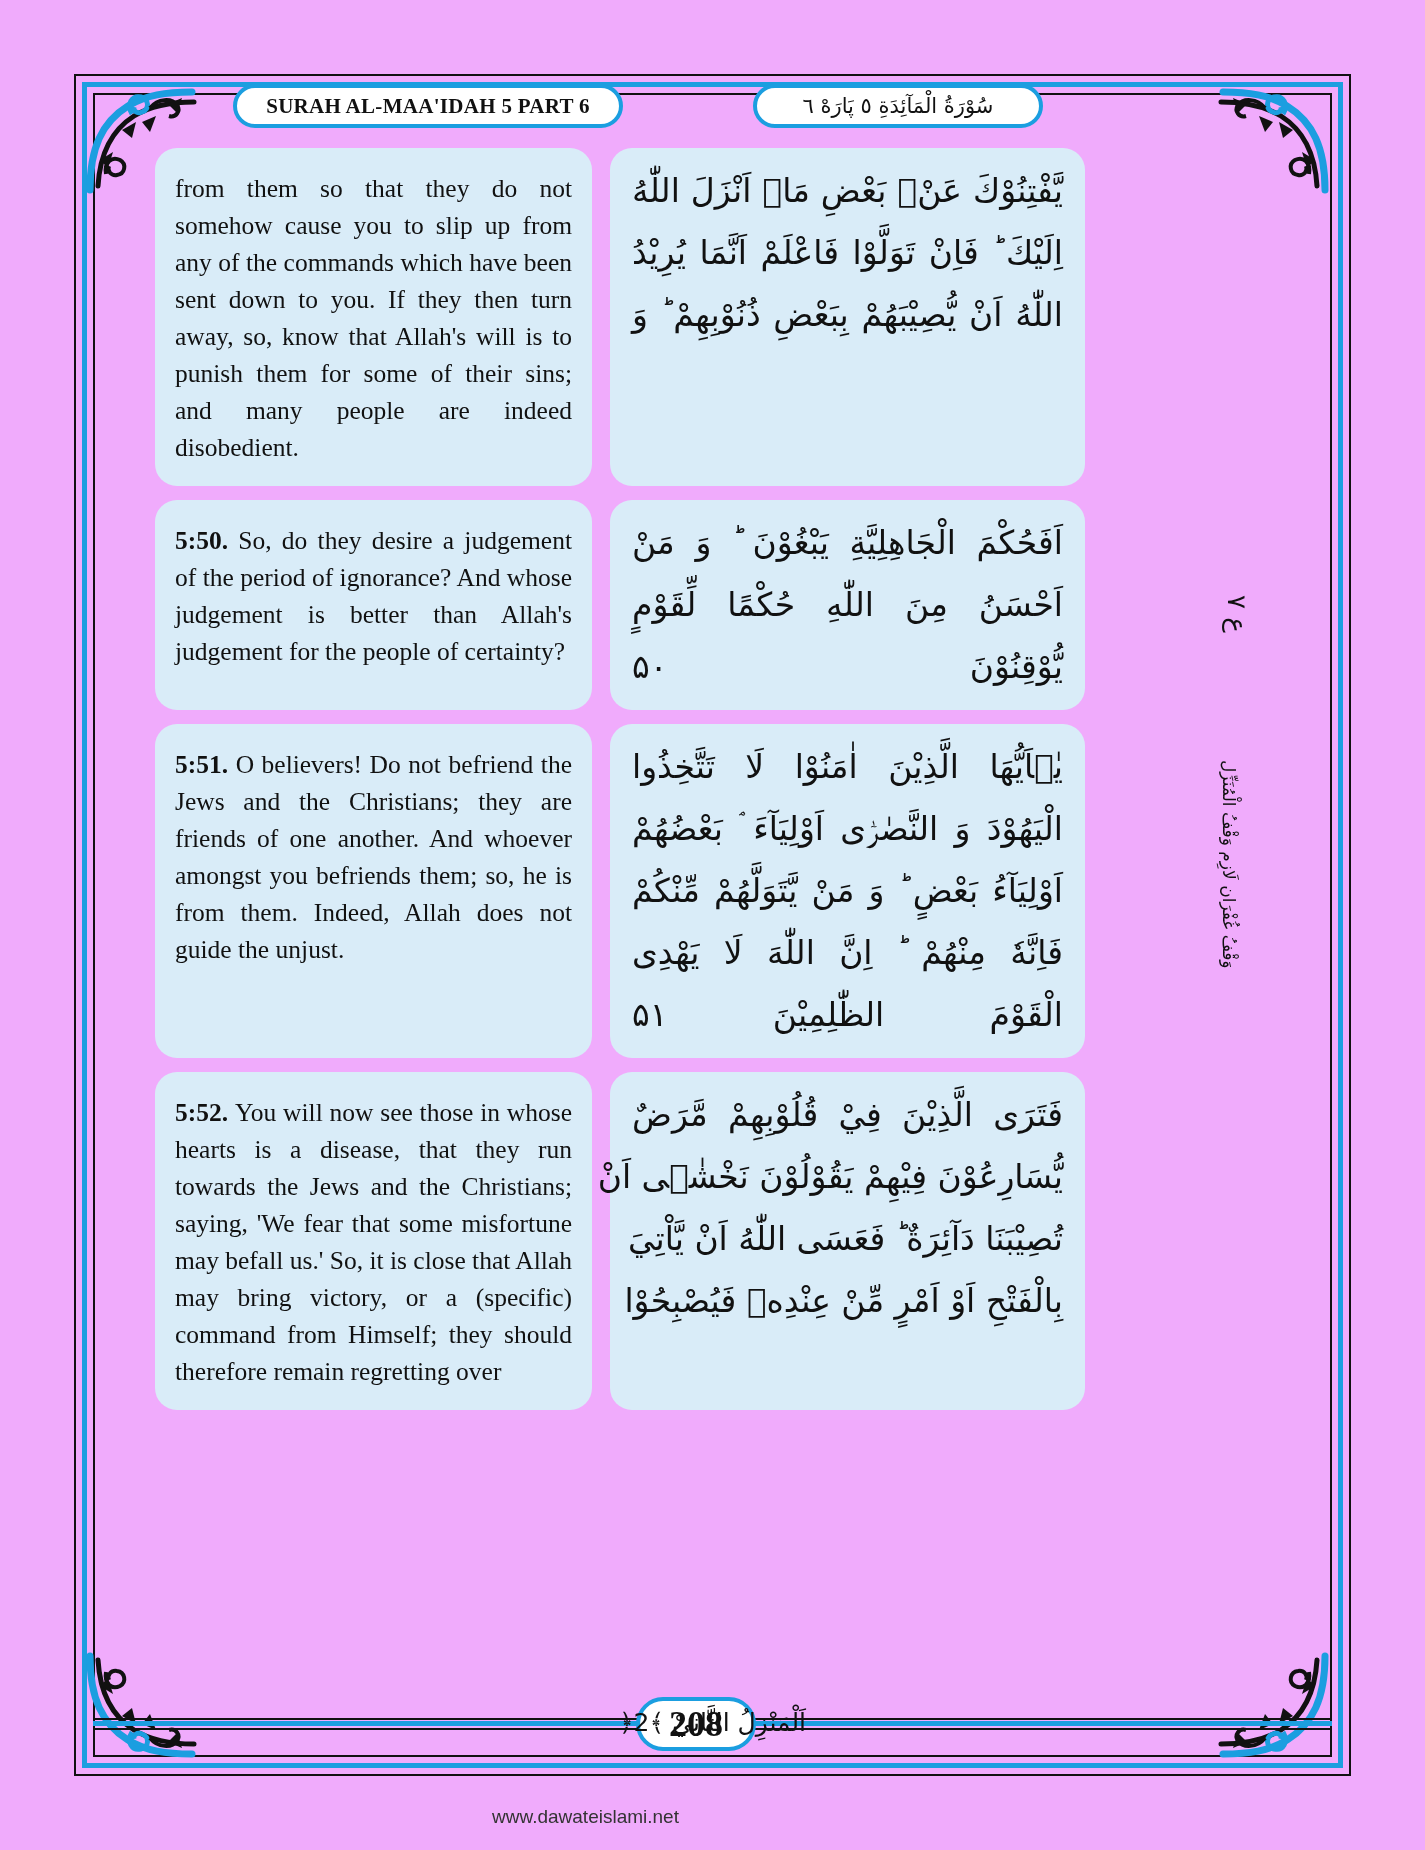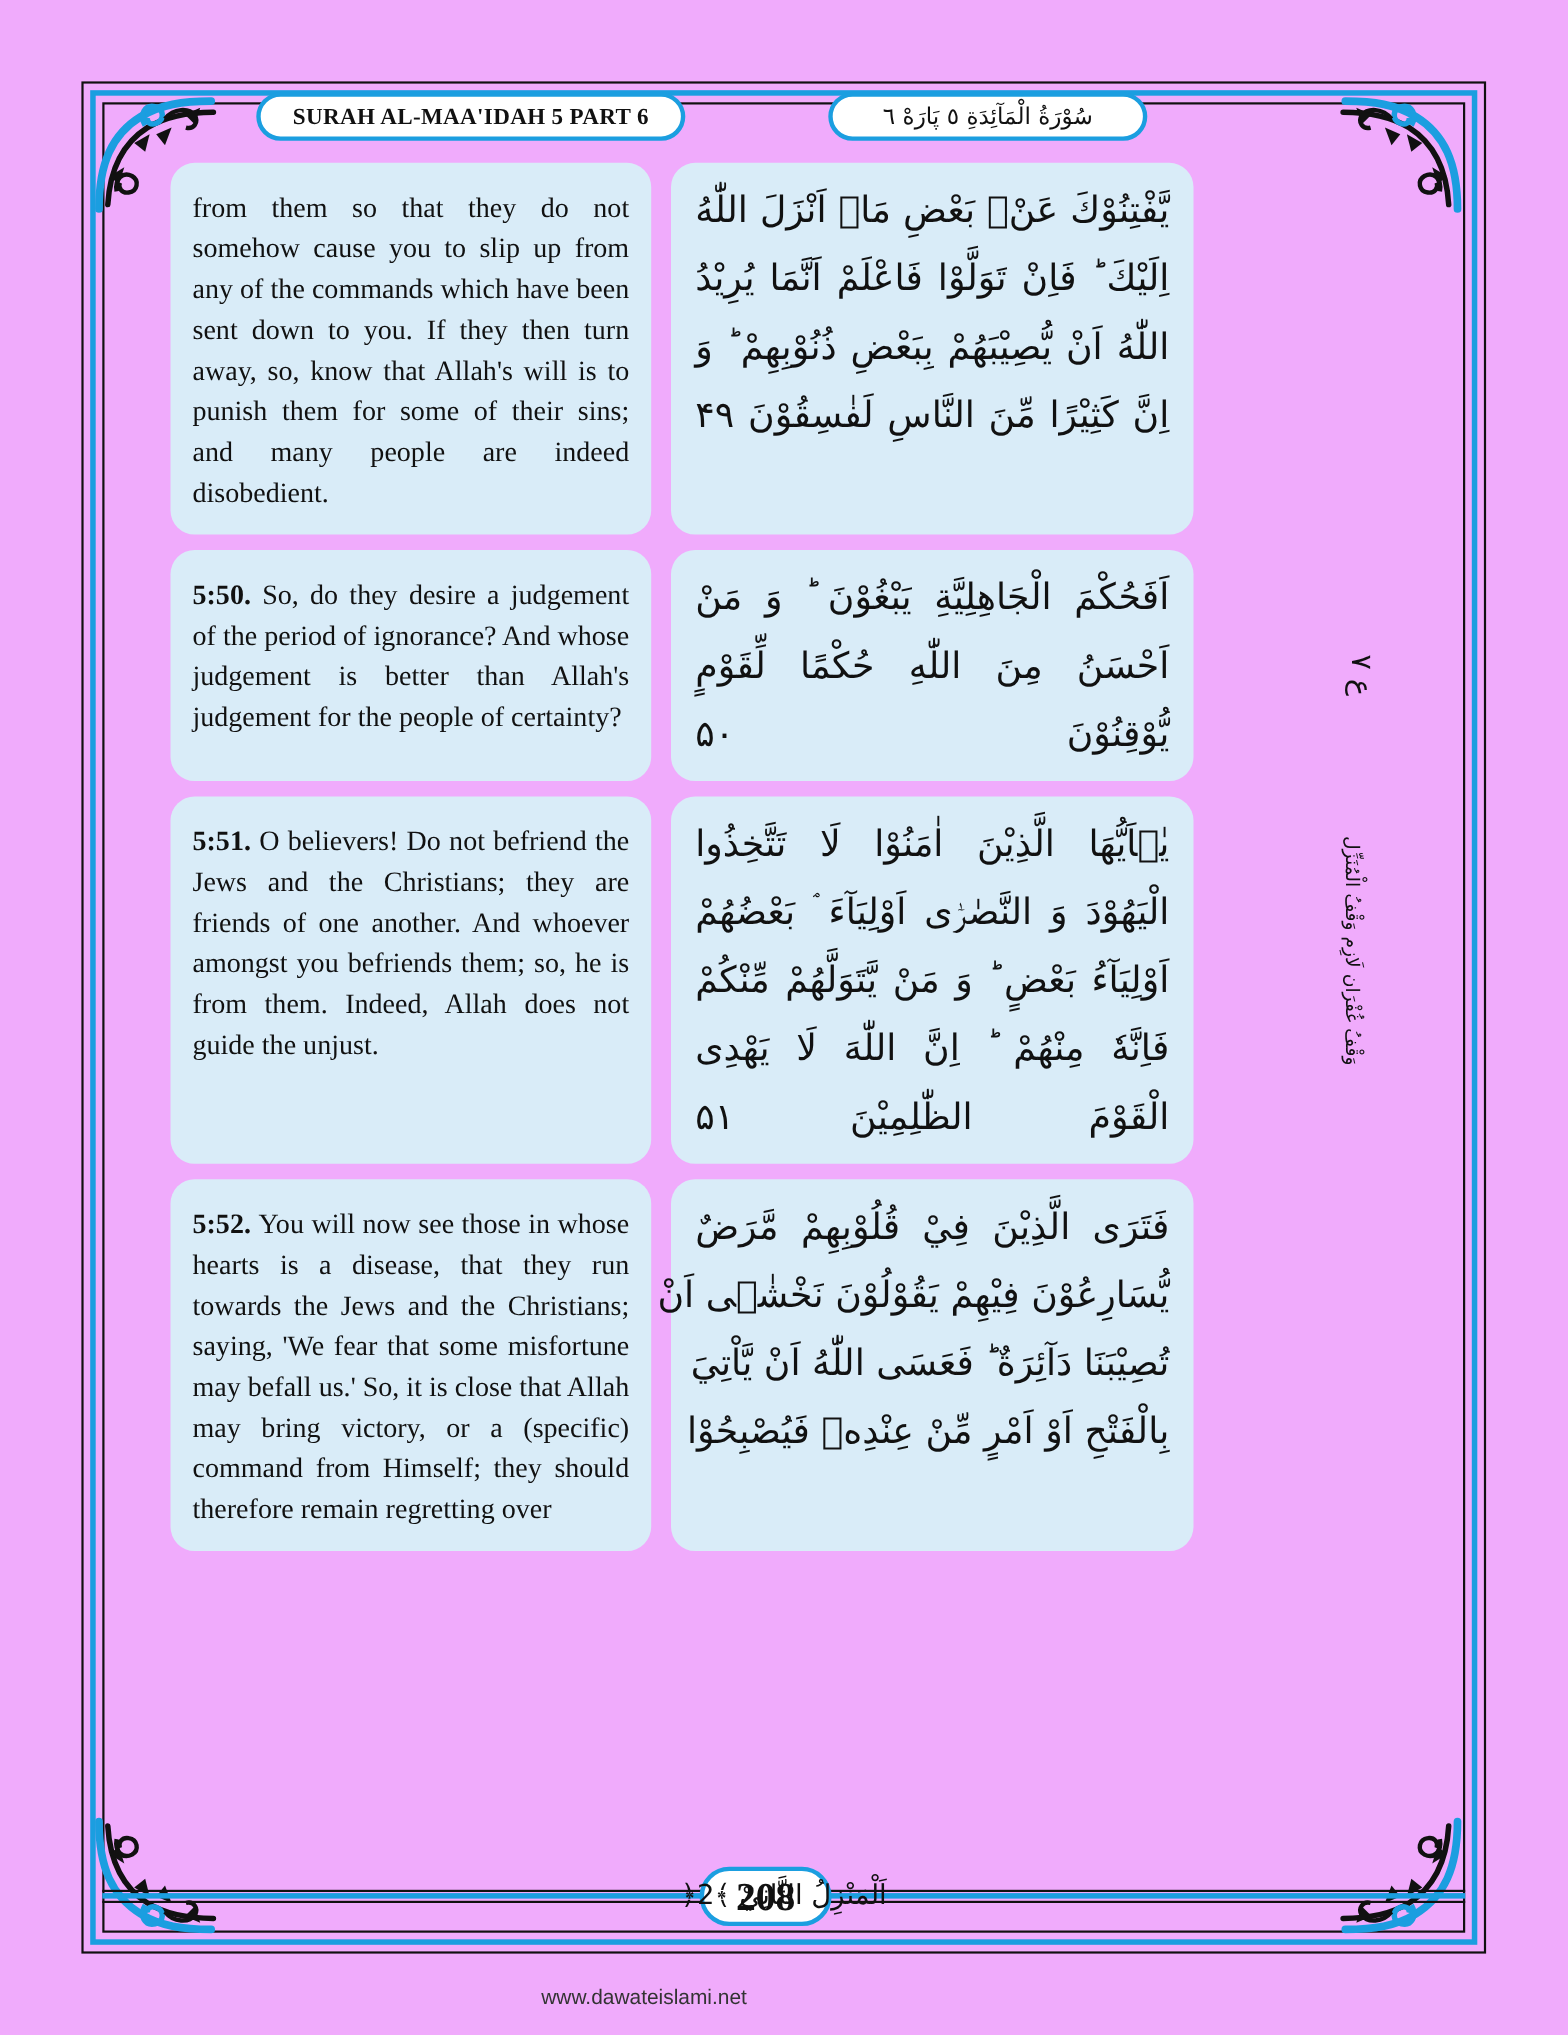--- a/index.html
+++ b/index.html
@@ -307,21 +307,20 @@
   <div id="content">
       <div class="verse-row">
         <div class="cell cell-en">
           <div class="en-text">from them so that they do not somehow cause you to slip up from any of the commands which have been sent down to you. If they then turn away, so, know that Allah's will is to punish them for some of their sins; and many people are indeed disobedient.</div>
         </div>
         <div class="cell cell-ar">
           <div class="ar-text">
             <span class="ar-line">يَّفْتِنُوْكَ عَنْۢ بَعْضِ مَاۤ اَنْزَلَ اللّٰهُ</span>
             <span class="ar-line">اِلَيْكَ ؕ فَاِنْ تَوَلَّوْا فَاعْلَمْ اَنَّمَا يُرِيْدُ</span>
             <span class="ar-line">اللّٰهُ اَنْ يُّصِيْبَهُمْ بِبَعْضِ ذُنُوْبِهِمْ ؕ وَ</span>
-            <span class="ar-line">اِنَّ كَثِيْرًا مِّنَ النَّاسِ لَفٰسِقُوْنَ ۴۹</span>
           </div>
         </div>
       </div>
       <div class="verse-row">
         <div class="cell cell-en">
           <div class="en-text"><span class="vnum">5:50. </span>So, do they desire a judgement of the period of ignorance? And whose judgement is better than Allah's judgement for the people of certainty?</div>
         </div>
         <div class="cell cell-ar">
           <div class="ar-text">
             <span class="ar-line">اَفَحُكْمَ الْجَاهِلِيَّةِ يَبْغُوْنَ ؕ وَ مَنْ</span>

